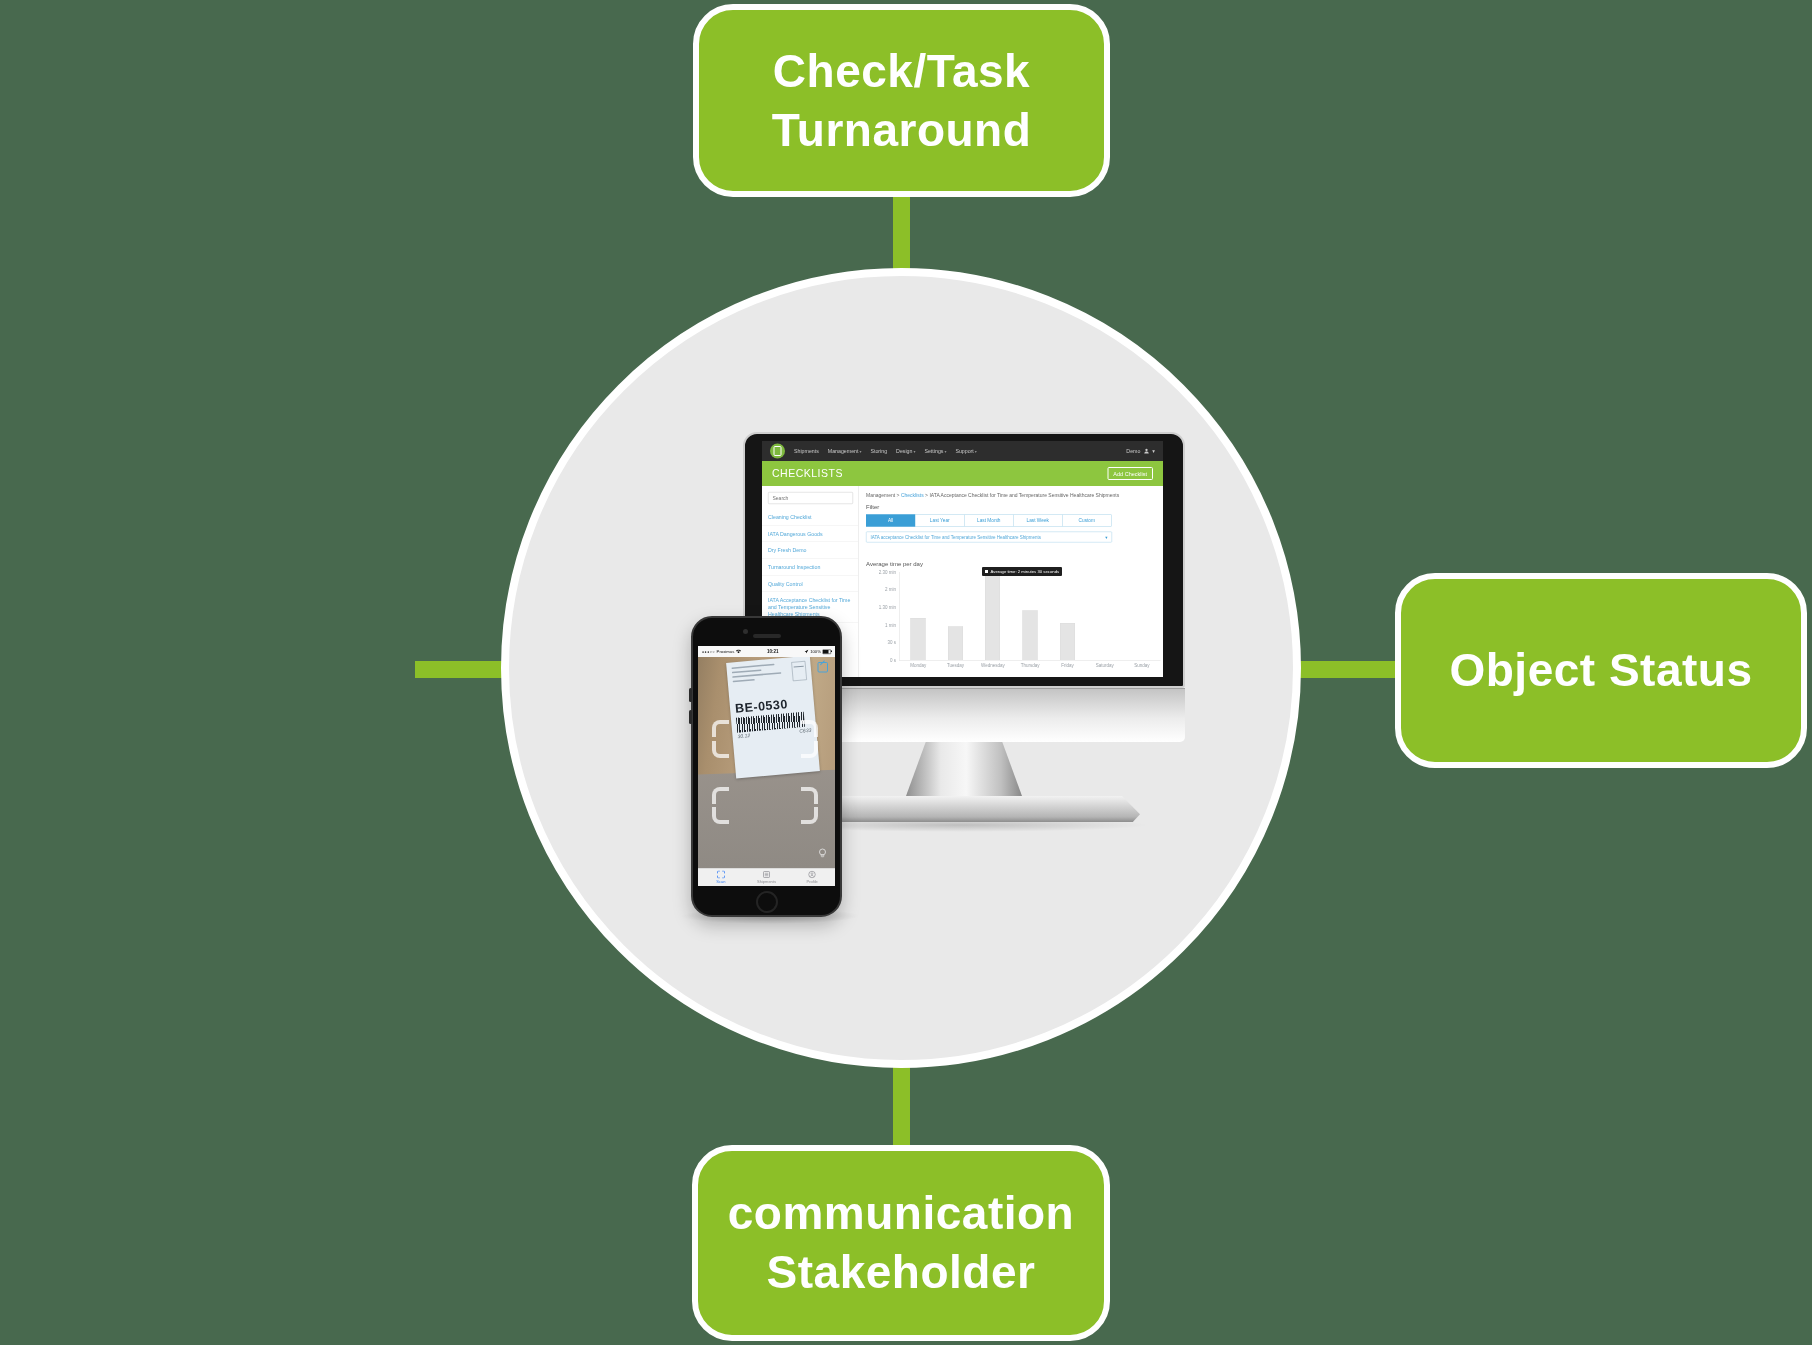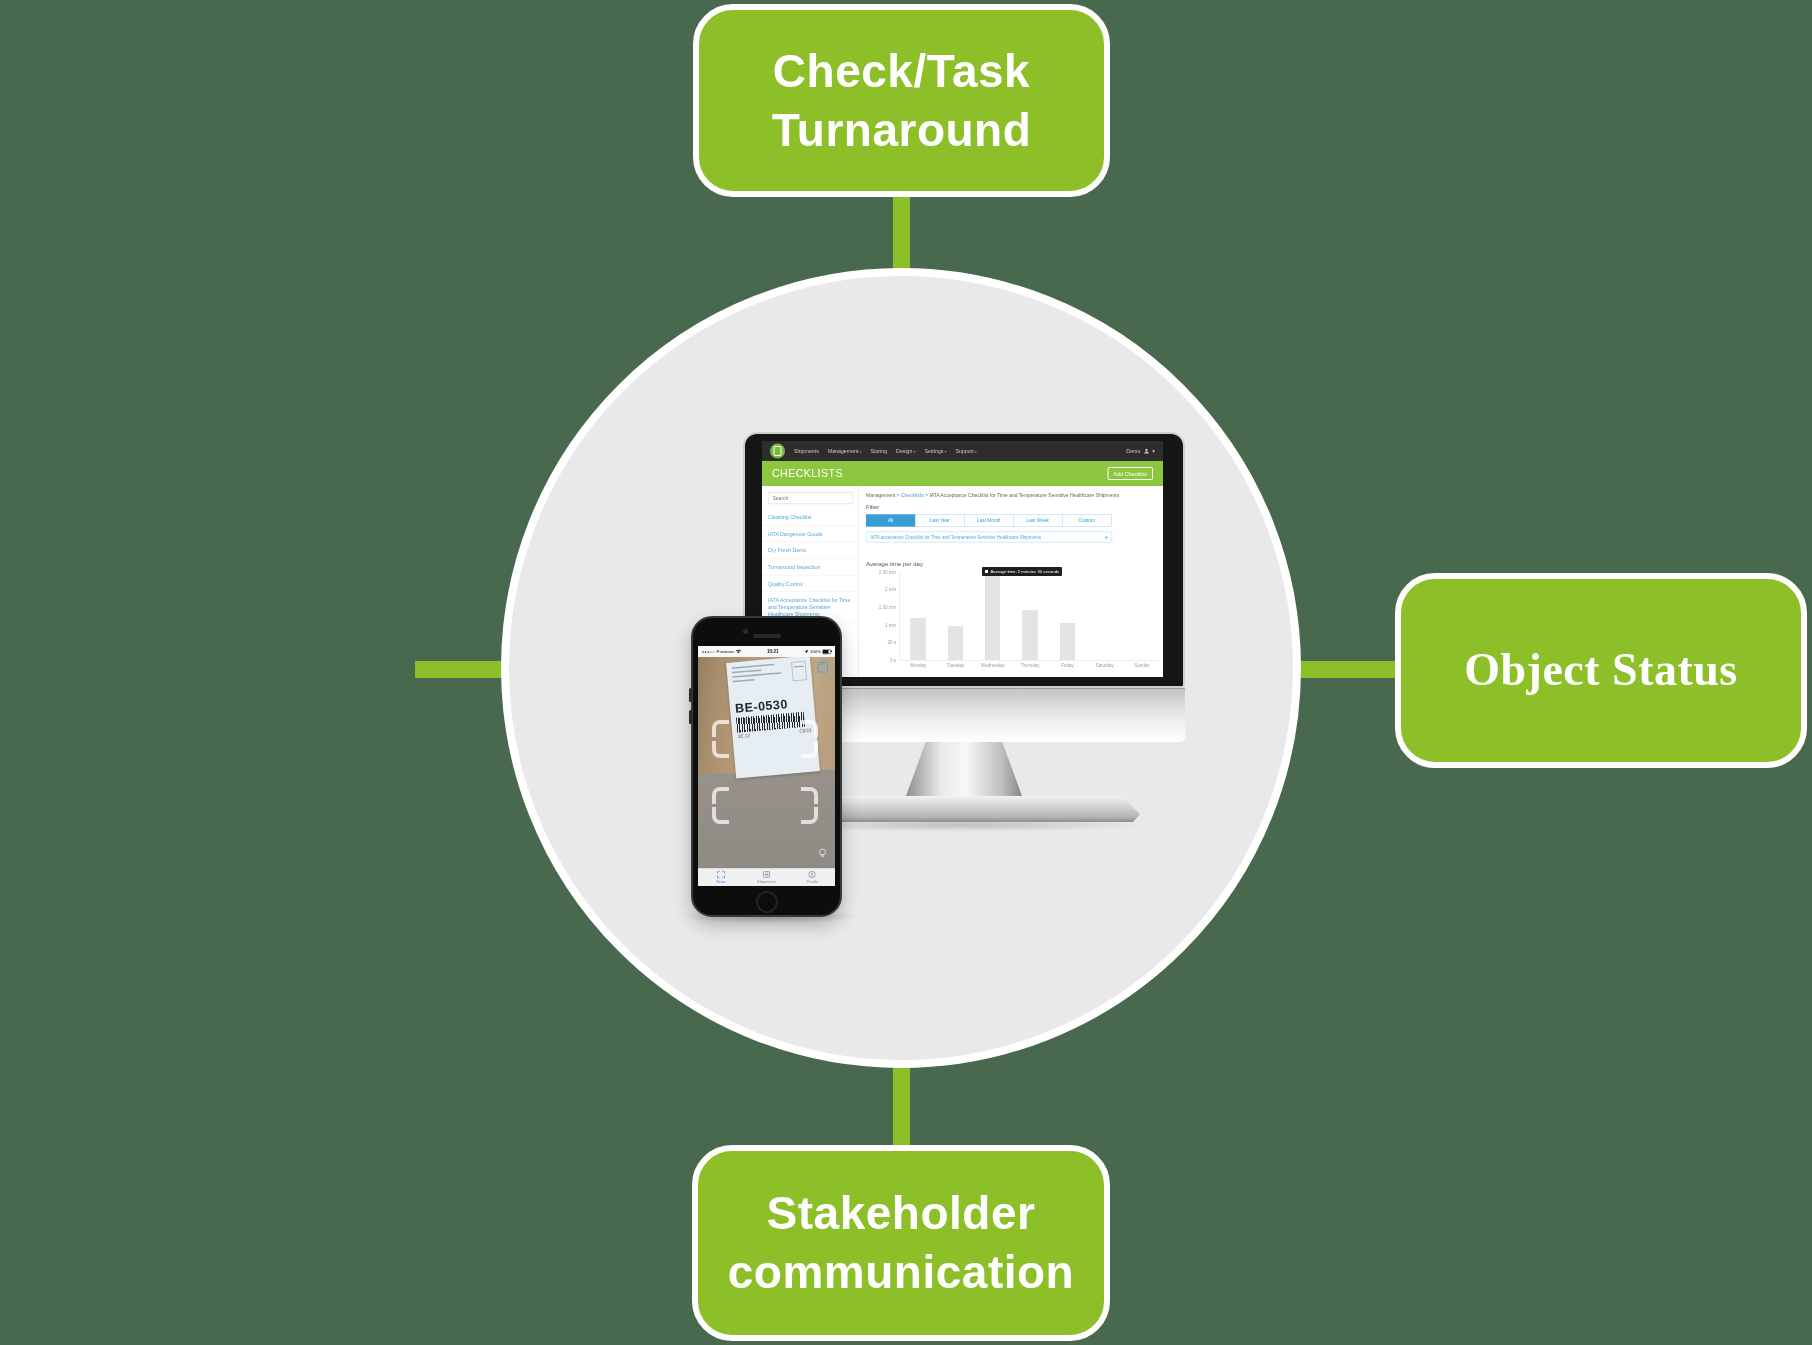--- a/index.html
+++ b/index.html
@@ -7,21 +7,21 @@
 
   
   .connector{position:absolute;background:#8cbf28;}
   .big-circle{position:absolute;left:501px;top:268px;width:800px;height:800px;border-radius:50%;
     background:#e9e9e9;border:8px solid #ffffff;box-sizing:border-box;}
   .dbox{position:absolute;background:#8cbf28;border:6px solid #fff;border-radius:40px;box-sizing:border-box;
     display:flex;flex-direction:column;align-items:center;justify-content:center;
     color:#fff;font-weight:700;font-size:46px;line-height:1.28;letter-spacing:.5px;text-align:center;}
   .dbox.top{left:693px;top:4px;width:417px;height:193px;}
   .dbox.left{left:7px;top:575px;width:415px;height:195px;}
-  .dbox.right{left:1395px;top:573px;width:412px;height:195px;font-family:Liberation Serif, serif;}
+  .dbox.right{left:1395px;top:573px;width:412px;height:195px;}
   .dbox.bottom{left:692px;top:1145px;width:418px;height:196px;}
   .conn-top{left:893px;top:190px;width:17px;height:90px;}
   .conn-bottom{left:893px;top:1055px;width:17px;height:95px;}
   .conn-left{left:415px;top:661px;width:95px;height:17px;}
   .conn-right{left:1290px;top:661px;width:110px;height:17px;}
 
   
   .monitor-frame{position:absolute;left:743px;top:432px;width:442px;height:256px;background:#151515;
     border:2px solid #cfcfcf;border-radius:14px 14px 3px 3px;box-sizing:border-box;}
   .monitor-screen{position:absolute;left:17px;top:7px;width:401px;height:236px;background:#fff;overflow:hidden;}
@@ -134,22 +134,22 @@
   <div class="big-circle"></div>
 
   <div class="dbox top">
     <span>Check/Task</span>
     <span>Turnaround</span>
   </div>
   <div class="dbox right">
     <span>Object Status</span>
   </div>
   <div class="dbox bottom">
+    <span>communication</span>
     <span>Stakeholder</span>
-    <span>communication</span>
   </div>
 
   <div class="base-shadow"></div>
   <div class="monitor-frame">
     <div class="monitor-screen">
       <div class="screen-inner">
 
         <div class="app-nav">
           <div class="logo-circle">
               <div class="logo-glyph"></div>

